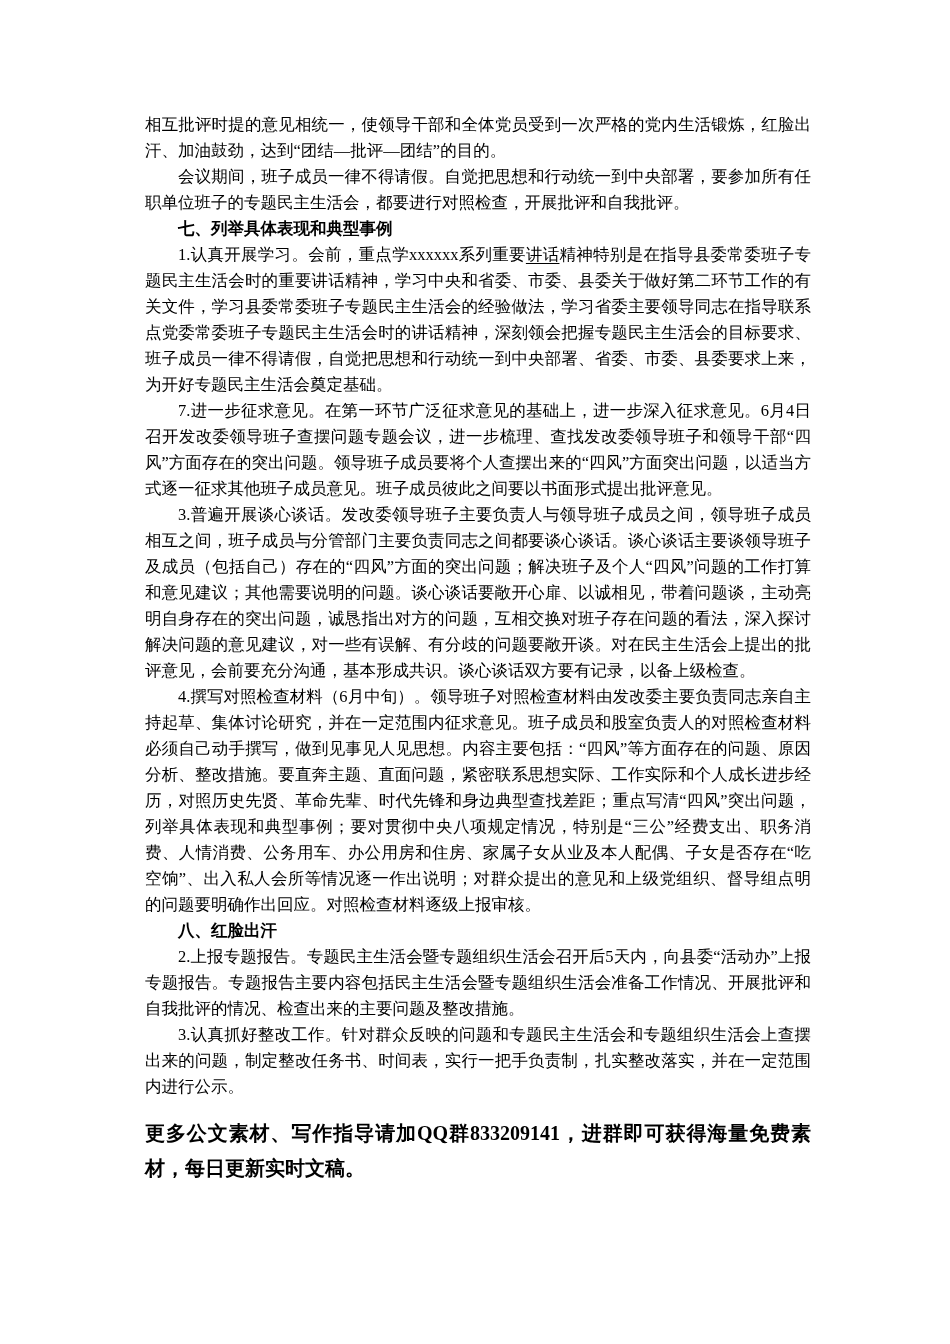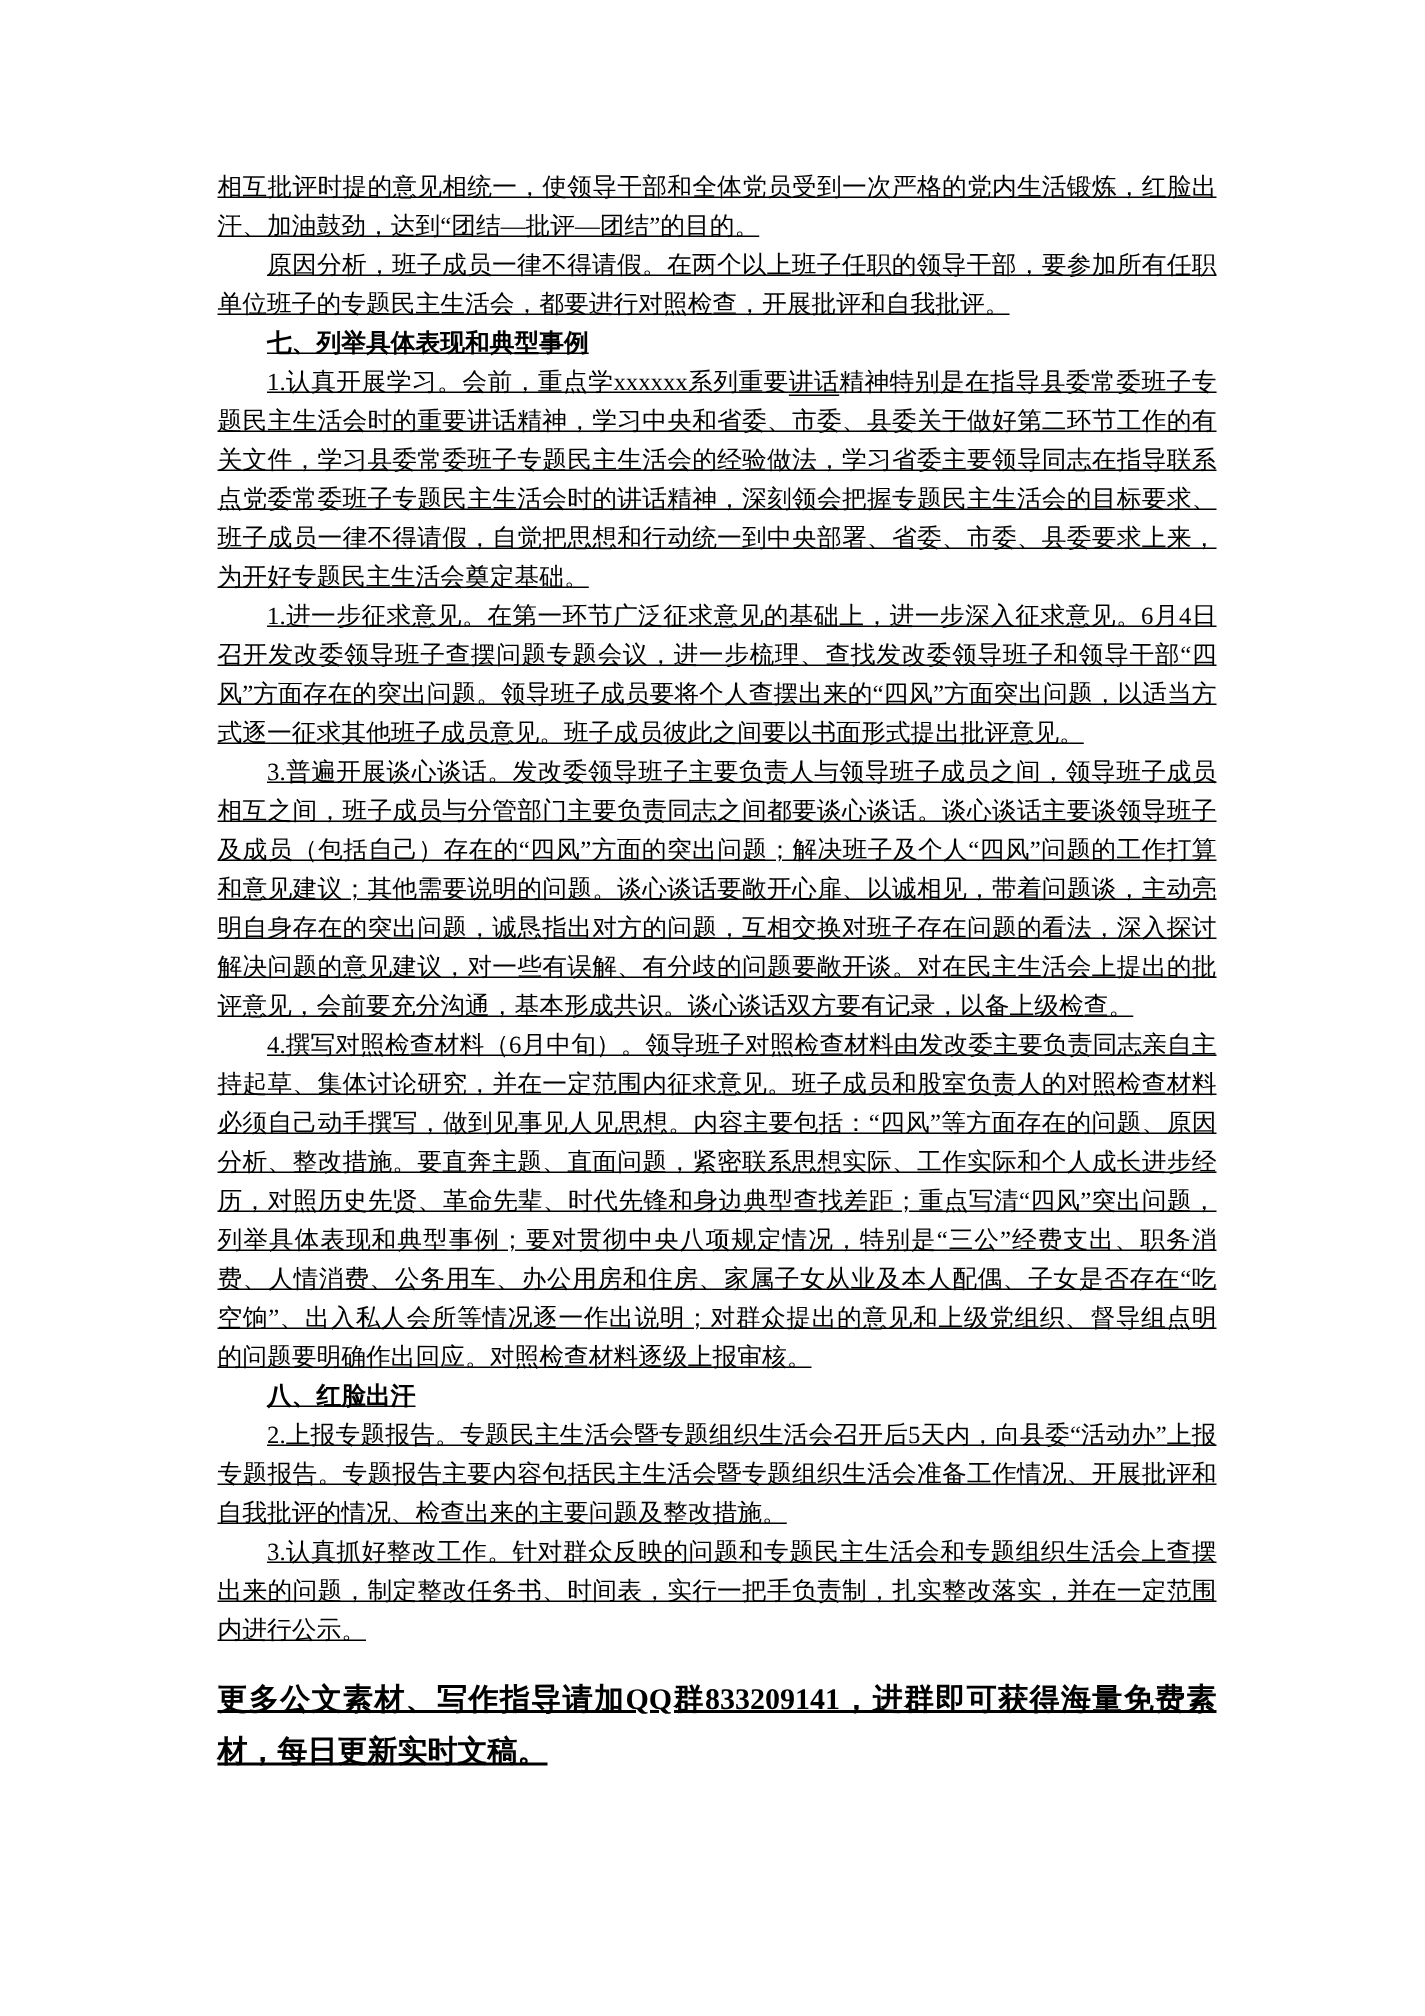--- a/index.html
+++ b/index.html
@@ -24,21 +24,20 @@
     overflow: hidden;
   }
   .content {
     position: absolute;
     left: 145px;
     top: 112px;
     width: 666px;
     font-size: 16.5px;
     line-height: 26px;
     text-align: justify;
-    text-decoration: underline;
   }
   .content p {
     margin: 0;
     text-indent: 2em;
   }
   .content p.no-indent {
     text-indent: 0;
   }
   .content p.heading {
     font-weight: bold;
@@ -57,27 +56,27 @@
   }
 </style>
 </head>
 <body>
 
 <div class="page">
   <div class="content">
 
     <p class="no-indent">相互批评时提的意见相统一，使领导干部和全体党员受到一次严格的党内生活锻炼，红脸出汗、加油鼓劲，达到“团结—批评—团结”的目的。</p>
 
-    <p>原因分析，班子成员一律不得请假。在两个以上班子任职的领导干部，要参加所有任职单位班子的专题民主生活会，都要进行对照检查，开展批评和自我批评。</p>
+    <p>会议期间，班子成员一律不得请假。自觉把思想和行动统一到中央部署，要参加所有任职单位班子的专题民主生活会，都要进行对照检查，开展批评和自我批评。</p>
 
     <p class="heading">七、列举具体表现和典型事例</p>
 
     <p><span>1.认真开展学习。会前，重点学xxxxxx系列重要</span><span class="underline">讲话</span><span>精神特别是在指导县委常委班子专题民主生活会时的重要讲话精神，学习中央和省委、市委、县委关于做好第二环节工作的有关文件，学习县委常委班子专题民主生活会的经验做法，学习省委主要领导同志在指导联系点党委常委班子专题民主生活会时的讲话精神，深刻领会把握专题民主生活会的目标要求、班子成员一律不得请假，自觉把思想和行动统一到中央部署、省委、市委、县委要求上来，为开好专题民主生活会奠定基础。</span></p>
 
-    <p>1.进一步征求意见。在第一环节广泛征求意见的基础上，进一步深入征求意见。6月4日召开发改委领导班子查摆问题专题会议，进一步梳理、查找发改委领导班子和领导干部“四风”方面存在的突出问题。领导班子成员要将个人查摆出来的“四风”方面突出问题，以适当方式逐一征求其他班子成员意见。班子成员彼此之间要以书面形式提出批评意见。</p>
+    <p>7.进一步征求意见。在第一环节广泛征求意见的基础上，进一步深入征求意见。6月4日召开发改委领导班子查摆问题专题会议，进一步梳理、查找发改委领导班子和领导干部“四风”方面存在的突出问题。领导班子成员要将个人查摆出来的“四风”方面突出问题，以适当方式逐一征求其他班子成员意见。班子成员彼此之间要以书面形式提出批评意见。</p>
 
     <p>3.普遍开展谈心谈话。发改委领导班子主要负责人与领导班子成员之间，领导班子成员相互之间，班子成员与分管部门主要负责同志之间都要谈心谈话。谈心谈话主要谈领导班子及成员（包括自己）存在的“四风”方面的突出问题；解决班子及个人“四风”问题的工作打算和意见建议；其他需要说明的问题。谈心谈话要敞开心扉、以诚相见，带着问题谈，主动亮明自身存在的突出问题，诚恳指出对方的问题，互相交换对班子存在问题的看法，深入探讨解决问题的意见建议，对一些有误解、有分歧的问题要敞开谈。对在民主生活会上提出的批评意见，会前要充分沟通，基本形成共识。谈心谈话双方要有记录，以备上级检查。</p>
 
     <p>4.撰写对照检查材料（6月中旬）。领导班子对照检查材料由发改委主要负责同志亲自主持起草、集体讨论研究，并在一定范围内征求意见。班子成员和股室负责人的对照检查材料必须自己动手撰写，做到见事见人见思想。内容主要包括：“四风”等方面存在的问题、原因分析、整改措施。要直奔主题、直面问题，紧密联系思想实际、工作实际和个人成长进步经历，对照历史先贤、革命先辈、时代先锋和身边典型查找差距；重点写清“四风”突出问题，列举具体表现和典型事例；要对贯彻中央八项规定情况，特别是“三公”经费支出、职务消费、人情消费、公务用车、办公用房和住房、家属子女从业及本人配偶、子女是否存在“吃空饷”、出入私人会所等情况逐一作出说明；对群众提出的意见和上级党组织、督导组点明的问题要明确作出回应。对照检查材料逐级上报审核。</p>
 
     <p class="heading">八、红脸出汗</p>
 
 
     <p>2.上报专题报告。专题民主生活会暨专题组织生活会召开后5天内，向县委“活动办”上报专题报告。专题报告主要内容包括民主生活会暨专题组织生活会准备工作情况、开展批评和自我批评的情况、检查出来的主要问题及整改措施。</p>
 

